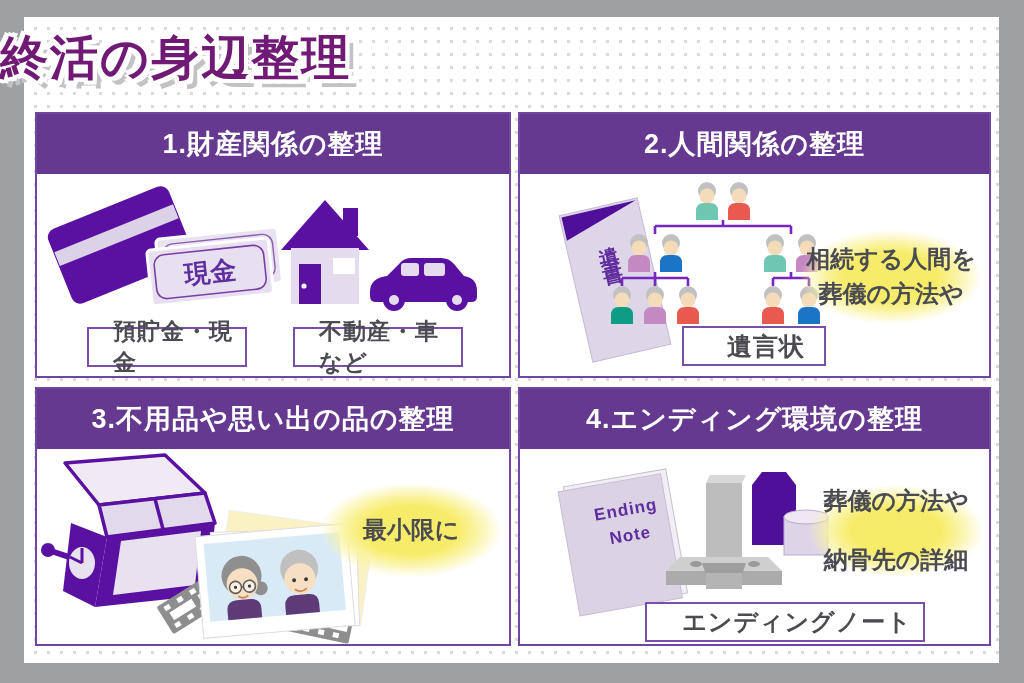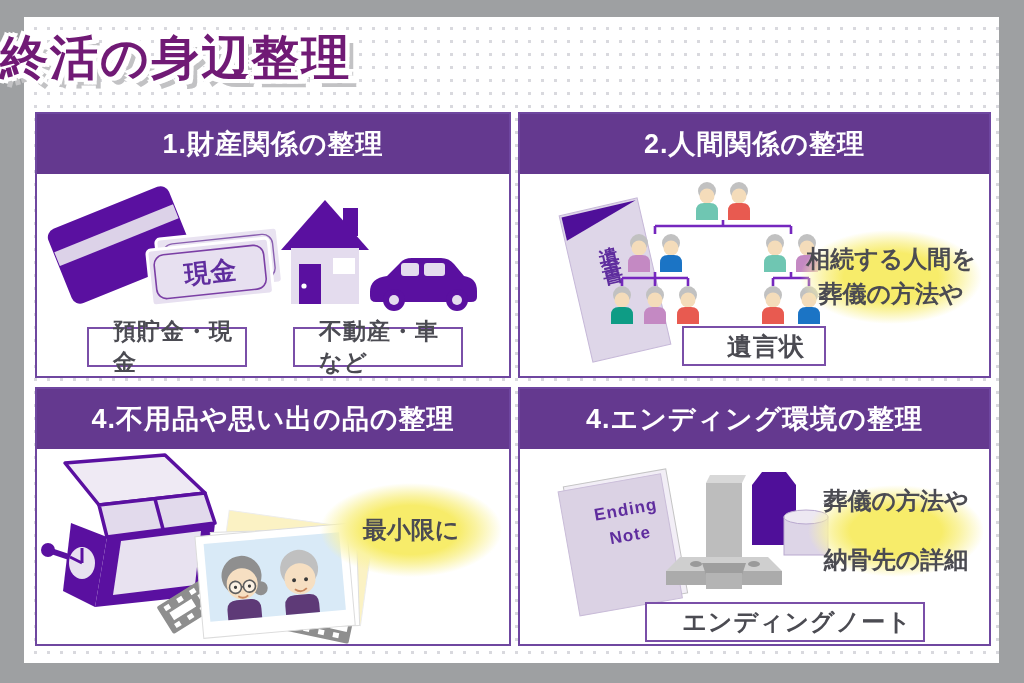--- a/index.html
+++ b/index.html
@@ -178,21 +178,21 @@
       <div class="will-text">遺言書</div>
       <div class="bubble" style="left:280px; top:60px; width:182px; height:94px;">
         <span>相続する人間を</span>
         <span>葬儀の方法や</span>
       </div>
       <div class="tag" style="left:162px; top:156px; width:144px; height:40px; font-size:25px;">遺言状</div>
     </div>
   </div>
 
   <div class="panel p3">
-    <div class="phead">4.不用品や思い出の品の整理</div>
+    <div class="phead">3.不用品や思い出の品の整理</div>
     <div class="content">
       <svg class="art" width="472" height="201" viewBox="0 0 472 201">
 
         <g>
           <polygon points="28,18 128,10 168,48 62,60" fill="#EFEAF4" stroke="#5A10A0" stroke-width="3.5" stroke-linejoin="round"></polygon>
           <polygon points="62,60 168,48 178,78 70,92" fill="#E2DAEC" stroke="#5A10A0" stroke-width="3.5" stroke-linejoin="round"></polygon>
           <line x1="118" y1="54" x2="126" y2="84" stroke="#5A10A0" stroke-width="3.5"></line>
           <polygon points="34,78 70,92 58,162 26,146" fill="#5A10A0"></polygon>
           <polygon points="70,92 178,78 170,150 58,162" fill="#5A10A0"></polygon>
           <polygon points="84,96 164,86 158,140 76,150" fill="#E8E2F0"></polygon>

